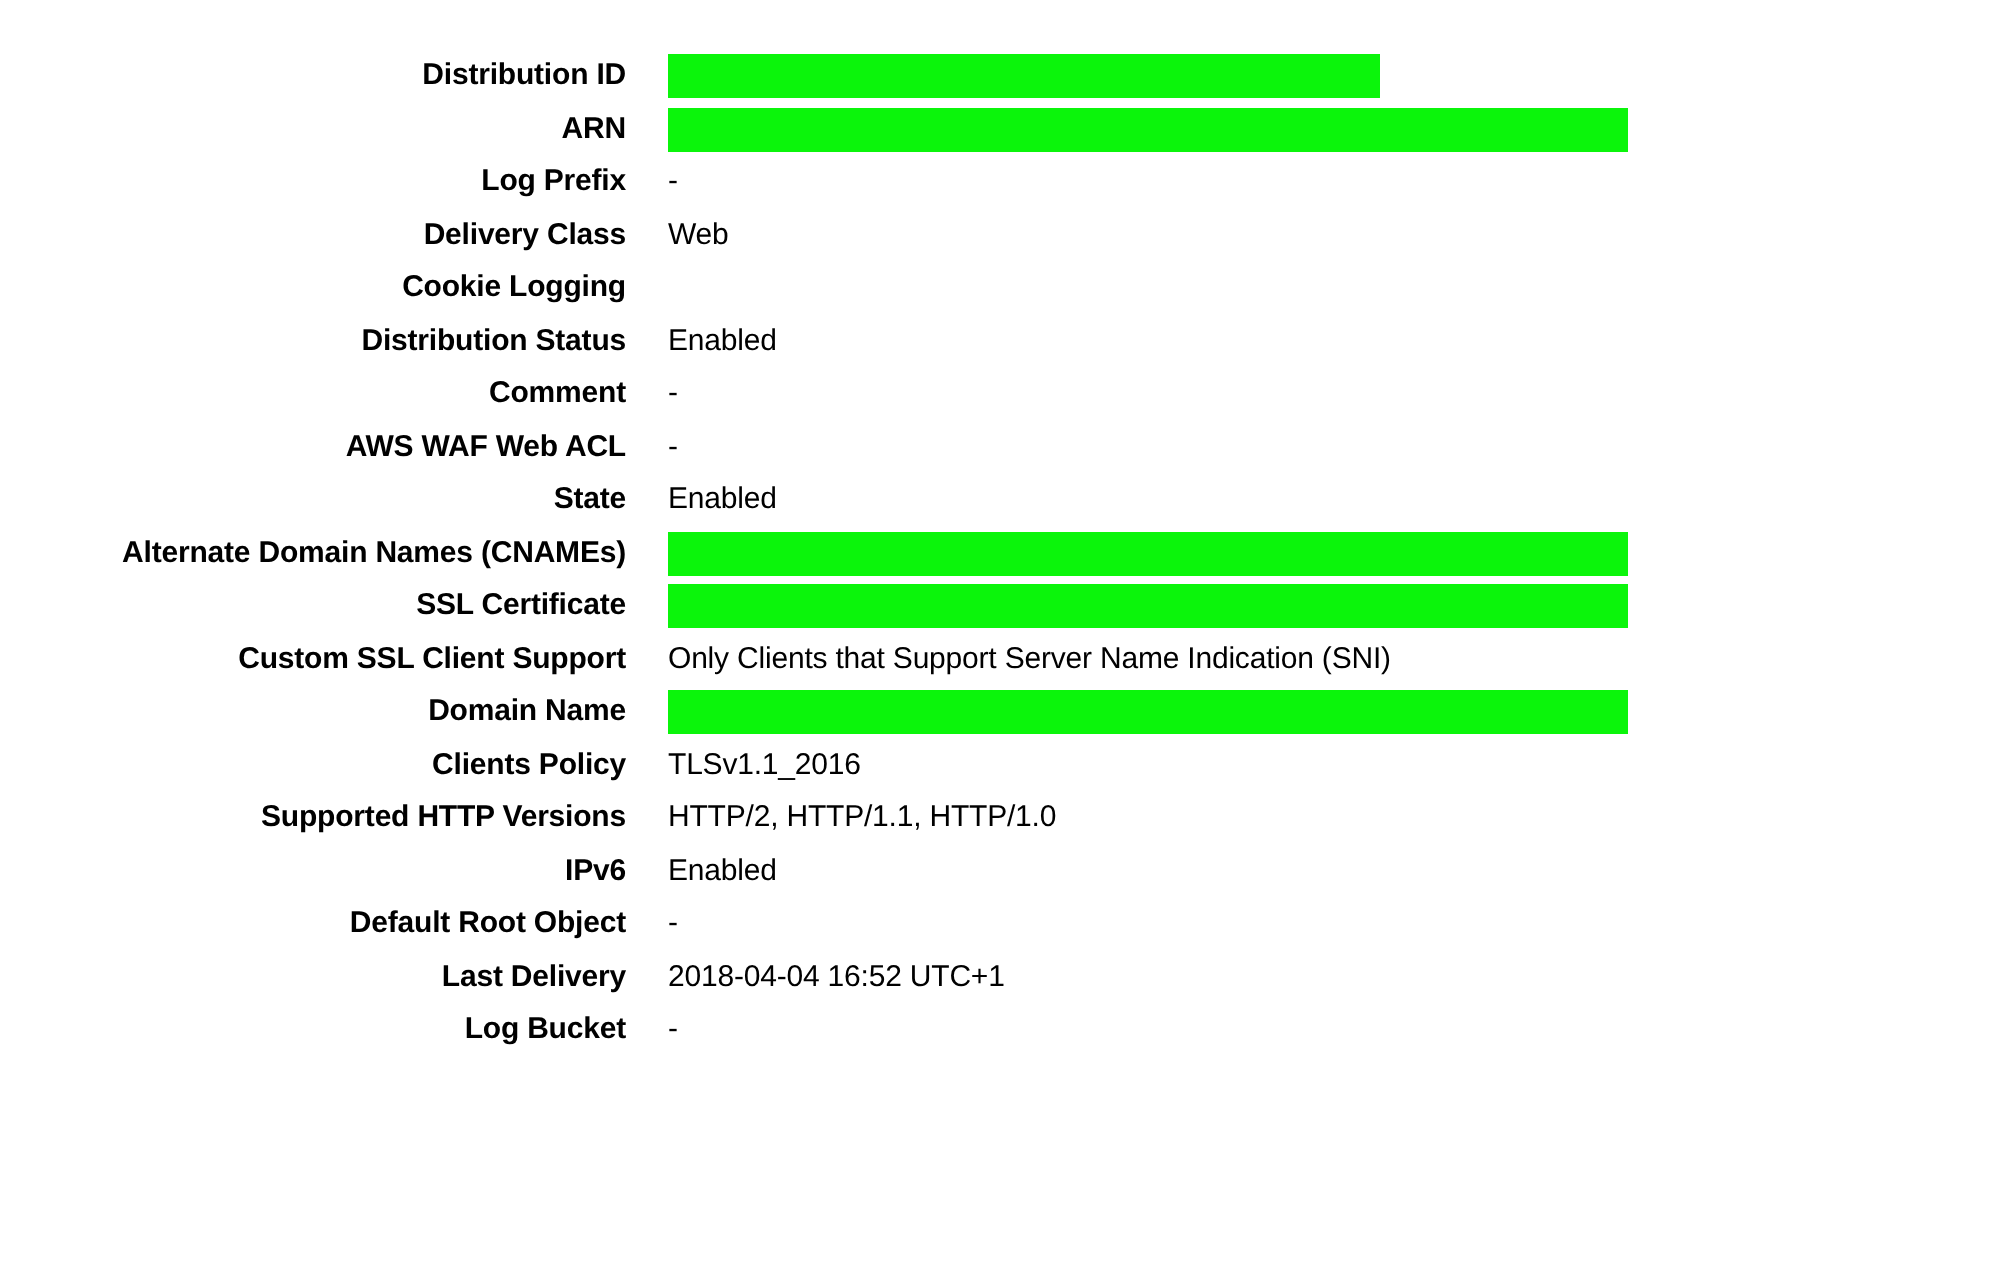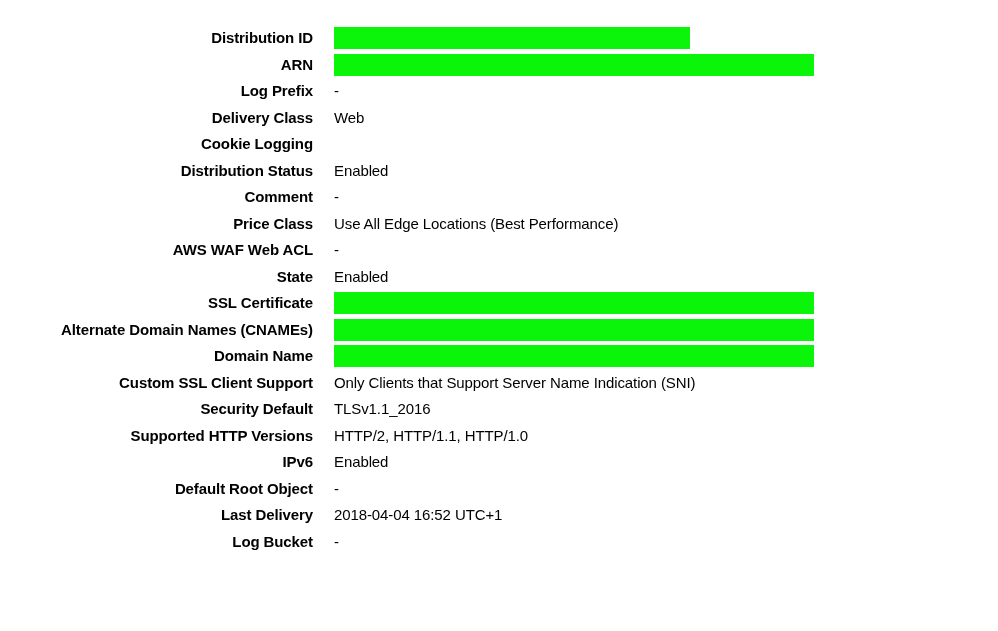--- a/index.html
+++ b/index.html
@@ -104,63 +104,57 @@
         <span class="row-value">Enabled</span>
       </div>
     </div>
     <div class="detail-row">
       <div class="row-label">Comment</div>
       <div class="row-value-cell">
         <span class="row-value">-</span>
       </div>
     </div>
     <div class="detail-row">
-      <div class="row-label">Price Class</div>
-      <div class="row-value-cell">
-        <span class="row-value">Use All Edge Locations (Best Performance)</span>
-      </div>
-    </div>
-    <div class="detail-row">
       <div class="row-label">AWS WAF Web ACL</div>
       <div class="row-value-cell">
         <span class="row-value">-</span>
       </div>
     </div>
     <div class="detail-row">
       <div class="row-label">State</div>
       <div class="row-value-cell">
         <span class="row-value">Enabled</span>
       </div>
     </div>
     <div class="detail-row">
-      <div class="row-label">SSL Certificate</div>
-      <div class="row-value-cell">
-        <span class="redaction-bar" style="width: 480px; background: rgb(11, 245, 11);"></span>
-      </div>
-    </div>
-    <div class="detail-row">
       <div class="row-label">Alternate Domain Names (CNAMEs)</div>
       <div class="row-value-cell">
         <span class="redaction-bar" style="width: 480px; background: rgb(11, 245, 11);"></span>
       </div>
     </div>
     <div class="detail-row">
-      <div class="row-label">Domain Name</div>
+      <div class="row-label">SSL Certificate</div>
       <div class="row-value-cell">
         <span class="redaction-bar" style="width: 480px; background: rgb(11, 245, 11);"></span>
       </div>
     </div>
     <div class="detail-row">
       <div class="row-label">Custom SSL Client Support</div>
       <div class="row-value-cell">
         <span class="row-value">Only Clients that Support Server Name Indication (SNI)</span>
       </div>
     </div>
     <div class="detail-row">
-      <div class="row-label">Security Default</div>
+      <div class="row-label">Domain Name</div>
+      <div class="row-value-cell">
+        <span class="redaction-bar" style="width: 480px; background: rgb(11, 245, 11);"></span>
+      </div>
+    </div>
+    <div class="detail-row">
+      <div class="row-label">Clients Policy</div>
       <div class="row-value-cell">
         <span class="row-value">TLSv1.1_2016</span>
       </div>
     </div>
     <div class="detail-row">
       <div class="row-label">Supported HTTP Versions</div>
       <div class="row-value-cell">
         <span class="row-value">HTTP/2, HTTP/1.1, HTTP/1.0</span>
       </div>
     </div>

